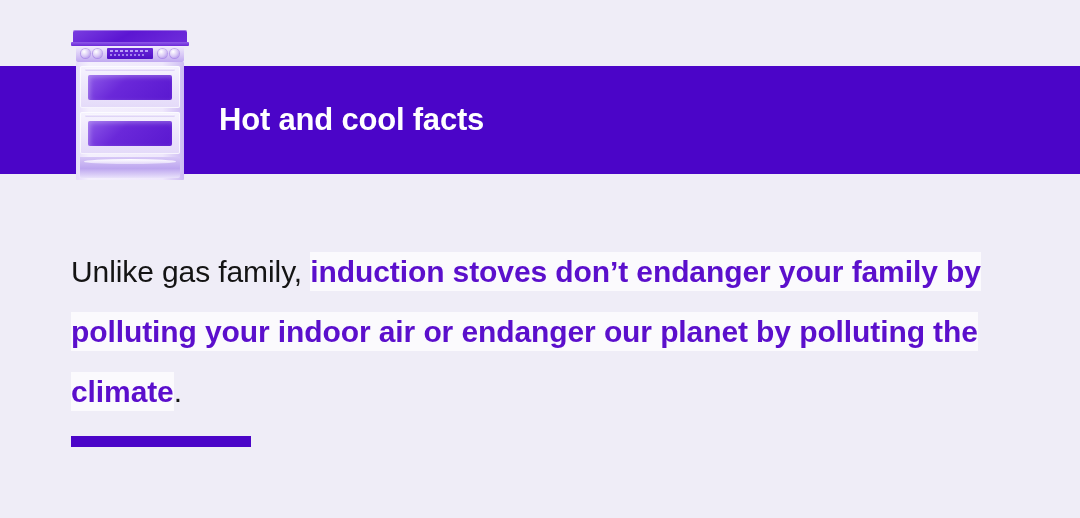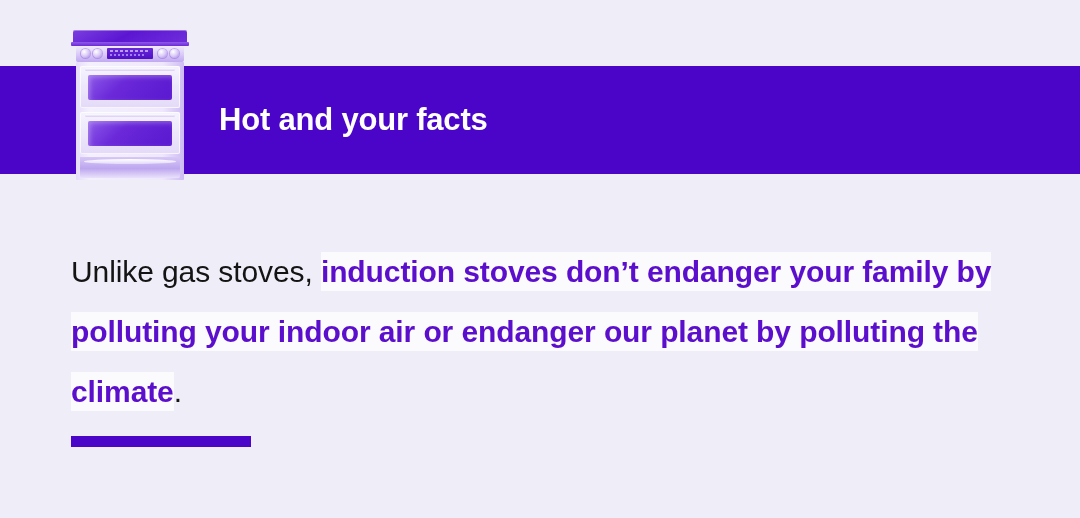--- a/index.html
+++ b/index.html
@@ -225,21 +225,21 @@
     height: 11px;
     background: #4b05c8;
   }
 </style>
 </head>
 <body>
 
 <div class="infographic">
 
   <div class="banner">
-    <div class="banner-title">Hot and your facts</div>
+    <div class="banner-title">Hot and cool facts</div>
   </div>
 
   <div class="stove">
     <div class="stove-cooktop"></div>
     <div class="stove-cooktop-front"></div>
 
     <div class="stove-panel">
       <span class="knob k1"></span>
       <span class="knob k2"></span>
       <div class="stove-display"></div>
@@ -253,17 +253,17 @@
         <div class="oven-glass"></div>
       </div>
       <div class="oven-door bottom">
         <div class="oven-handle"></div>
         <div class="oven-glass"></div>
       </div>
       <div class="stove-drawer"></div>
     </div>
   </div>
 
-  <p class="body-copy"><span class="plain">Unlike gas stoves, </span><span class="hl">induction stoves don’t endanger your family by polluting your indoor air or endanger our planet by polluting the climate</span><span class="plain">.</span></p>
+  <p class="body-copy"><span class="plain">Unlike gas family, </span><span class="hl">induction stoves don’t endanger your family by polluting your indoor air or endanger our planet by polluting the climate</span><span class="plain">.</span></p>
 
   <div class="accent-rule"></div>
 
 </div>
 
 </body></html>

